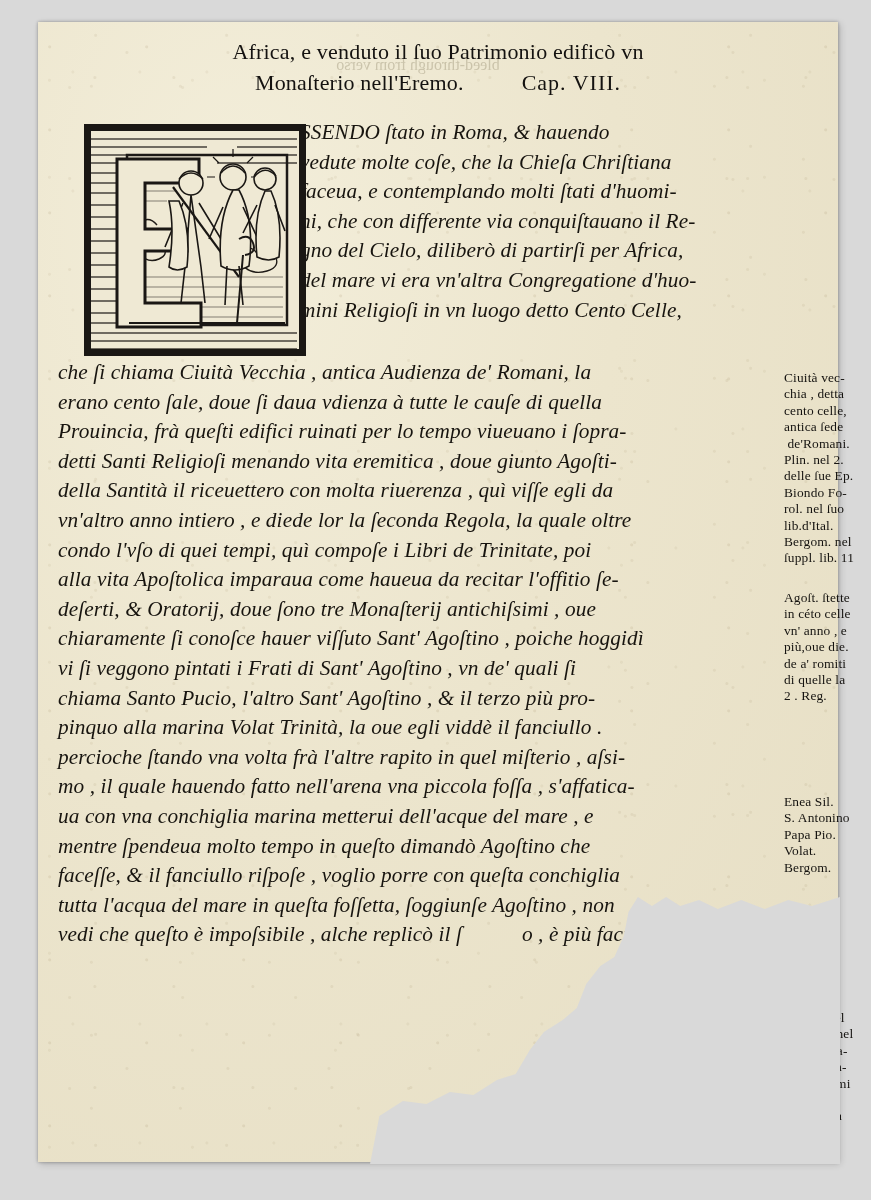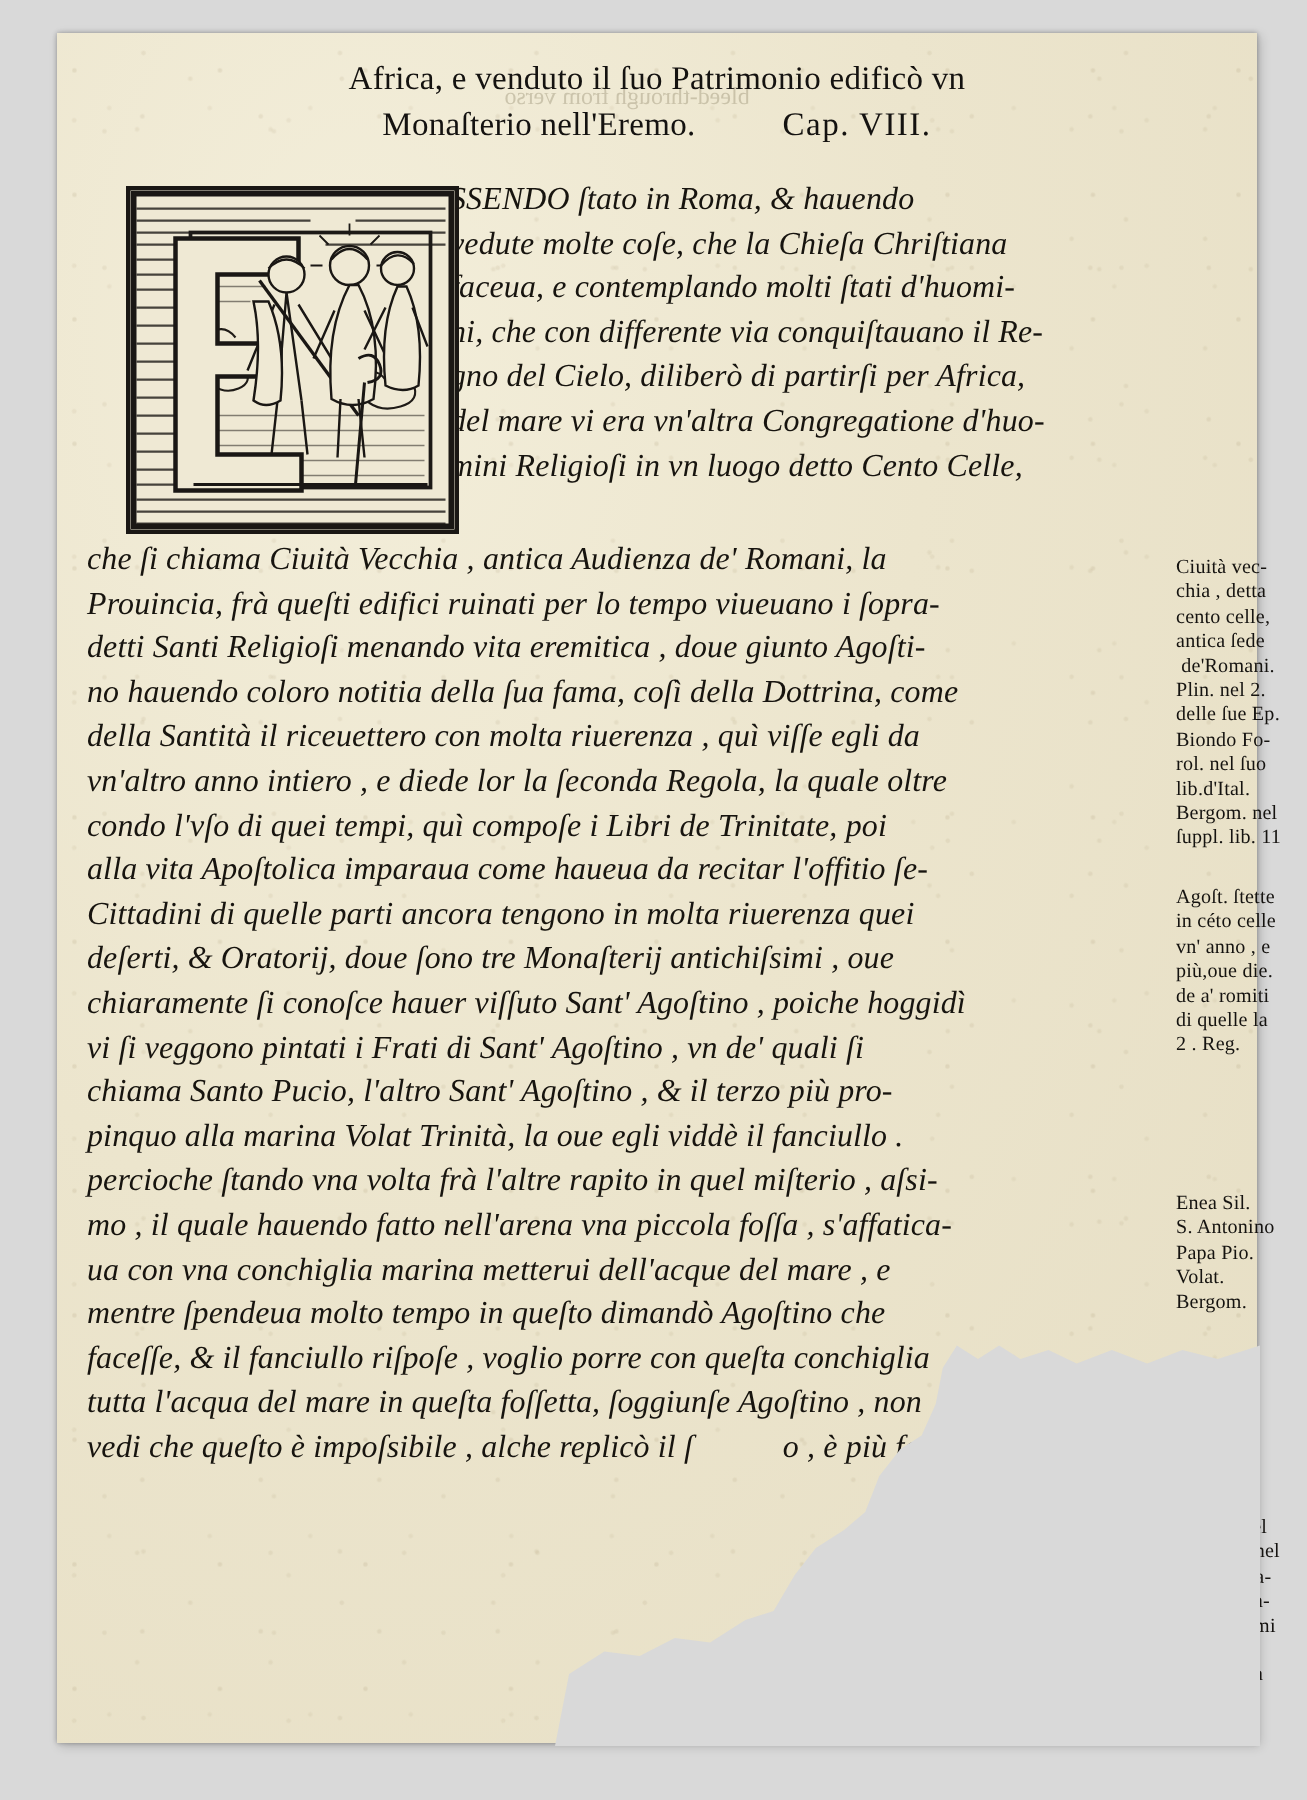--- a/index.html
+++ b/index.html
@@ -246,28 +246,27 @@
         <div class="body-line">faceua, e contemplando molti ſtati d'huomi-</div>
         <div class="body-line">ni, che con differente via conquiſtauano il Re-</div>
         <div class="body-line">gno del Cielo, diliberò di partirſi per Africa,</div>
         <div class="body-line">del mare vi era vn'altra Congregatione d'huo-</div>
         <div class="body-line">mini Religioſi in vn luogo detto Cento Celle,</div>
       </div>
     </div>
 
     <div id="full-width">
       <div class="body-line">che ſi chiama Ciuità Vecchia , antica Audienza de' Romani, la</div>
+      <div class="body-line">erano cento ſale, doue ſi daua vdienza à tutte le cauſe di quella</div>
       <div class="body-line">Prouincia, frà queſti edifici ruinati per lo tempo viueuano i ſopra-</div>
       <div class="body-line">detti Santi Religioſi menando vita eremitica , doue giunto Agoſti-</div>
-      <div class="body-line">no hauendo coloro notitia della ſua fama, coſì della Dottrina, come</div>
       <div class="body-line">della Santità il riceuettero con molta riuerenza , quì viſſe egli da</div>
       <div class="body-line">vn'altro anno intiero , e diede lor la ſeconda Regola, la quale oltre</div>
       <div class="body-line">condo l'vſo di quei tempi, quì compoſe i Libri de Trinitate, poi</div>
       <div class="body-line">alla vita Apoſtolica imparaua come haueua da recitar l'offitio ſe-</div>
-      <div class="body-line">Cittadini di quelle parti ancora tengono in molta riuerenza quei</div>
       <div class="body-line">deſerti, &amp; Oratorij, doue ſono tre Monaſterij antichiſsimi , oue</div>
       <div class="body-line">chiaramente ſi conoſce hauer viſſuto Sant' Agoſtino , poiche hoggidì</div>
       <div class="body-line">vi ſi veggono pintati i Frati di Sant' Agoſtino , vn de' quali ſi</div>
       <div class="body-line">chiama Santo Pucio, l'altro Sant' Agoſtino , &amp; il terzo più pro-</div>
       <div class="body-line">pinquo alla marina Volat Trinità, la oue egli viddè il fanciullo .</div>
       <div class="body-line">percioche ſtando vna volta frà l'altre rapito in quel miſterio , aſsi-</div>
       <div class="body-line">mo , il quale hauendo fatto nell'arena vna piccola foſſa , s'affatica-</div>
       <div class="body-line">ua con vna conchiglia marina metterui dell'acque del mare , e</div>
       <div class="body-line">mentre ſpendeua molto tempo in queſto dimandò Agoſtino che</div>
       <div class="body-line">faceſſe, &amp; il fanciullo riſpoſe , voglio porre con queſta conchiglia</div>

